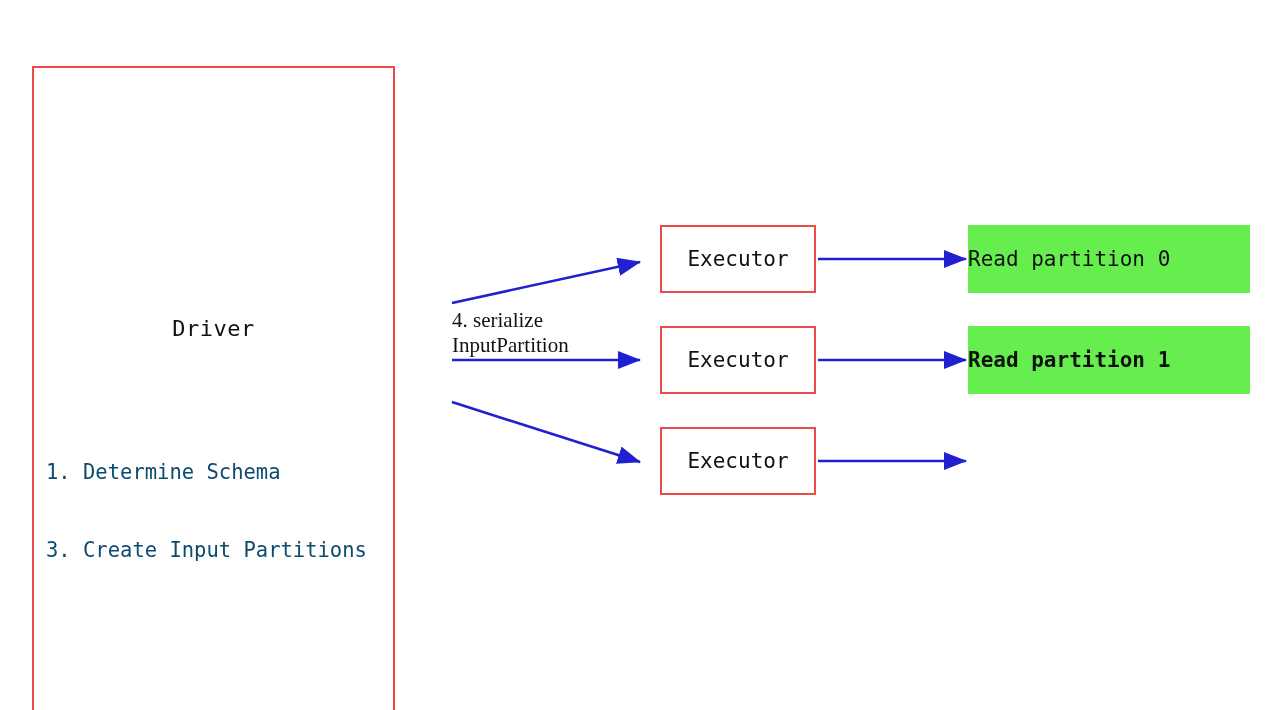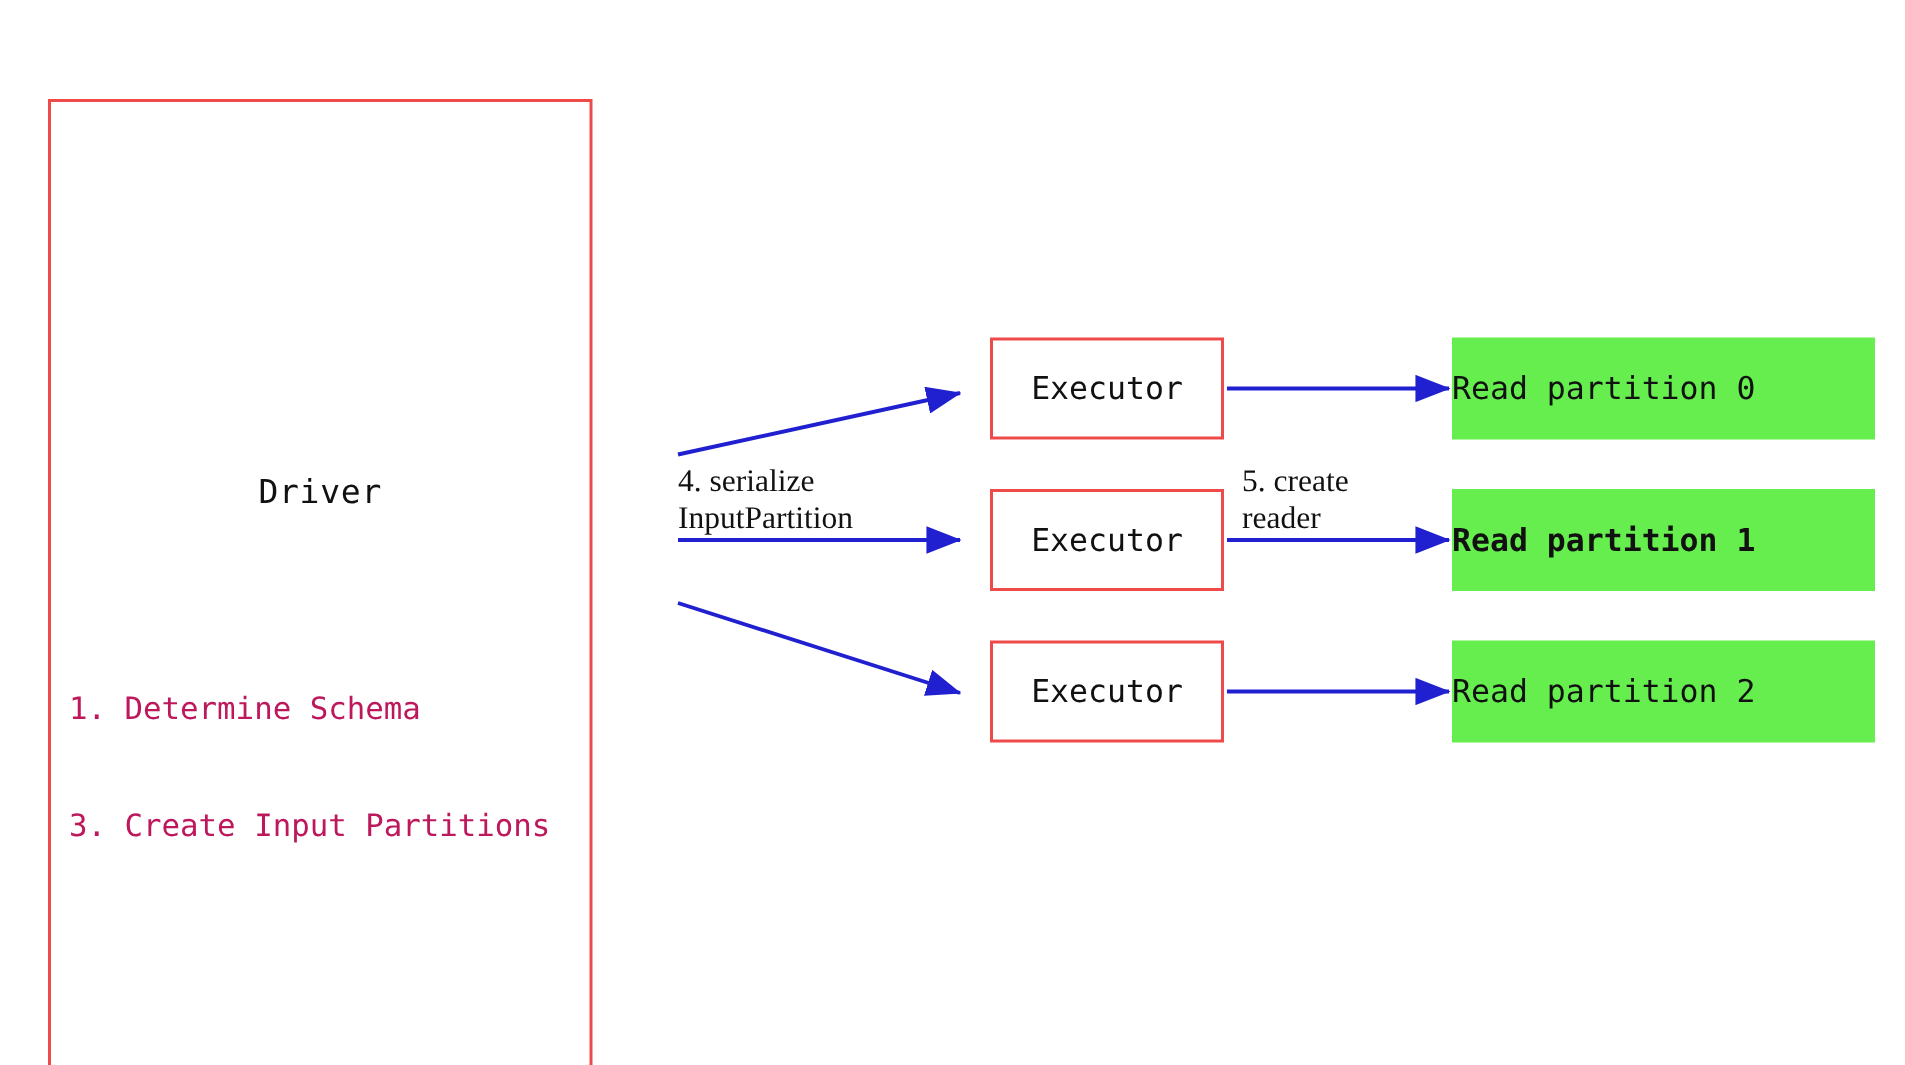--- a/index.html
+++ b/index.html
@@ -50,21 +50,21 @@
     color: #111111;
     letter-spacing: 0.5px;
   }
   #driver-steps {
     position: absolute;
     left: 12px;
     top: 339px;
     font-family: "DejaVu Sans Mono", "Liberation Mono", monospace;
     font-size: 20.5px;
     line-height: 26px;
-    color: #be185d;
+    color: #0c4a6e;
     white-space: pre;
     letter-spacing: 0px;
   }
   .step-line { display: block; }
 
   
   .executor-box {
     width: 156px;
     height: 68px;
     border: 2px solid #ef4a4a;
@@ -154,27 +154,20 @@
   <div class="node executor-box" id="executor-2">
     <span>Executor</span>
   </div>
 
   <div class="node partition-box" id="partition-0">
     <span>Read partition 0</span>
   </div>
   <div class="node partition-box" id="partition-1">
     <span>Read partition 1</span>
   </div>
-  <div class="node partition-box" id="partition-2">
-    <span>Read partition 2</span>
-  </div>
 
   <div class="edge-label" id="label-serialize">
     <span class="label-line">4. serialize</span>
     <span class="label-line">InputPartition</span>
   </div>
 
-  <div class="edge-label" id="label-create-reader">
-    <span class="label-line">5. create</span>
-    <span class="label-line">reader</span>
-  </div>
 
 </div>
 
 </body></html>

